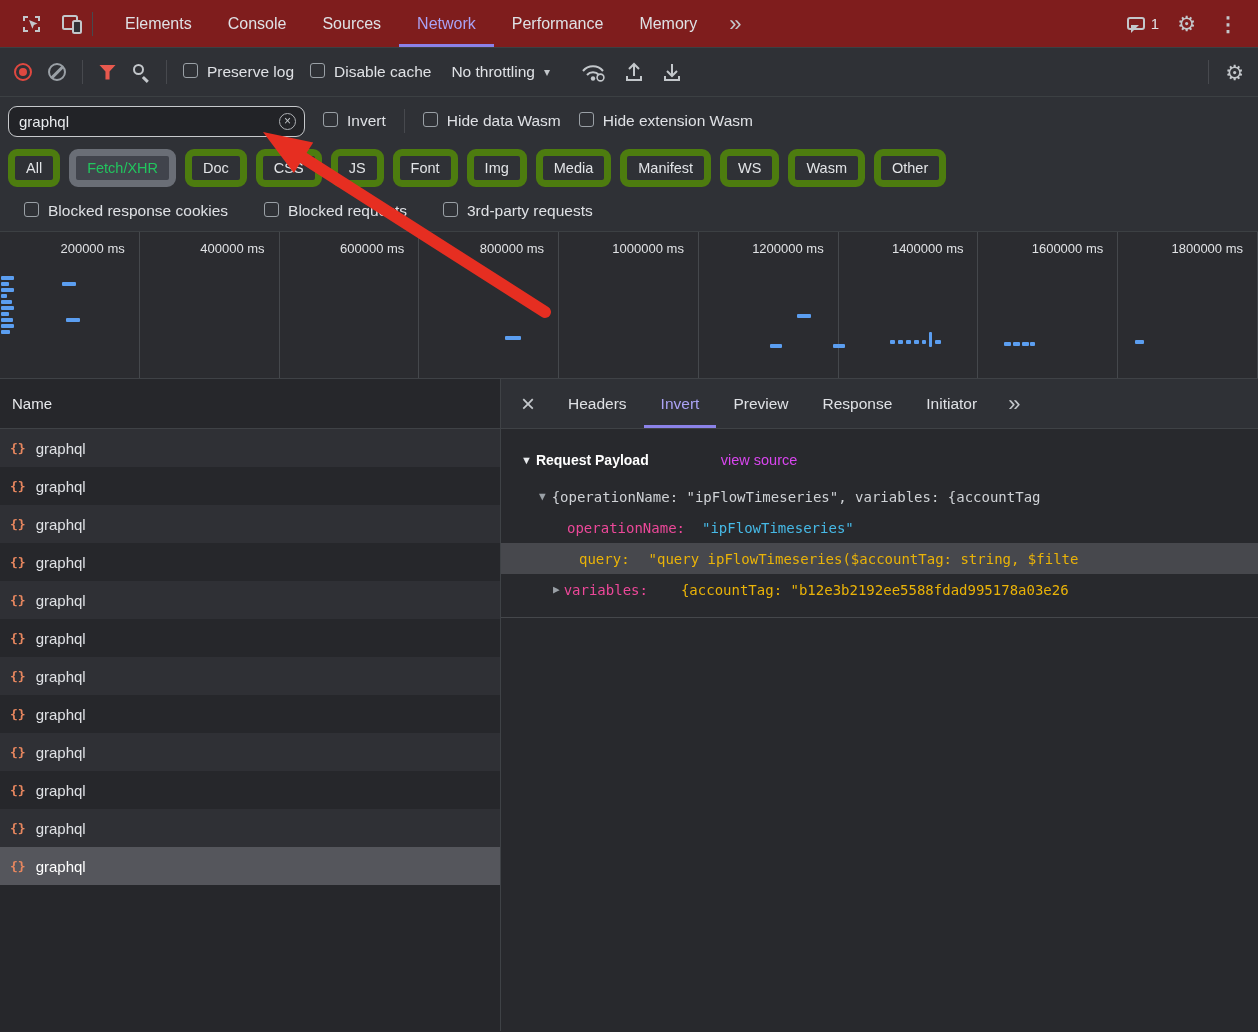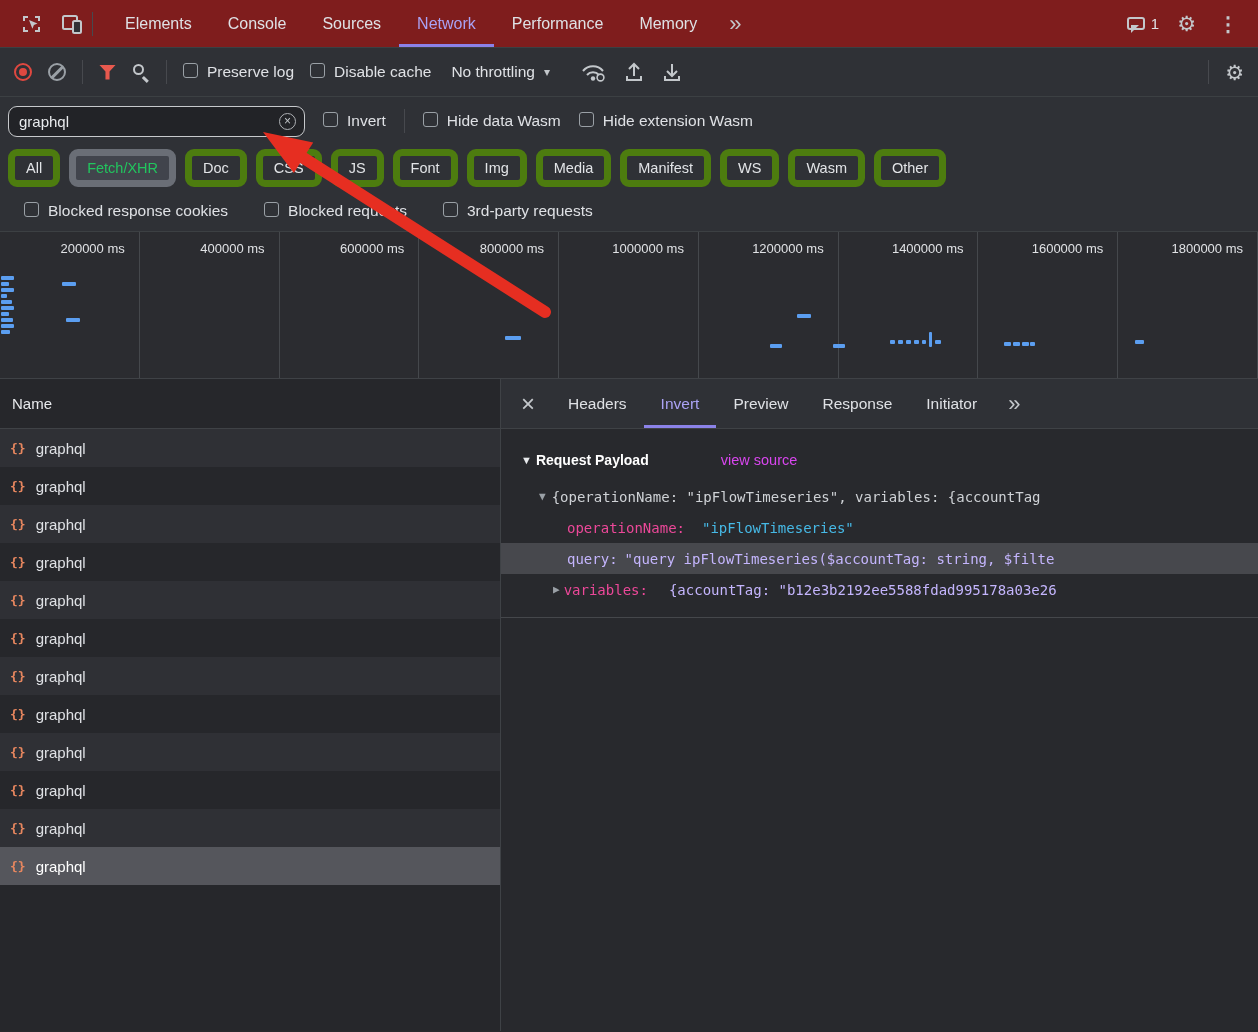--- a/index.html
+++ b/index.html
@@ -100,21 +100,21 @@
   .ptitle { font-size:14px; font-weight:bold; color:#ffffff; }
   .viewsource { margin-left:72px; font-size:14.5px; color:#d946ef; cursor:pointer; }
   .tree { margin-top:4px; font-family:"DejaVu Sans Mono", monospace; font-size:14px; }
   .trow { height:31px; display:flex; align-items:center; white-space:nowrap; overflow:hidden; }
   .trow.root { padding-left:38px; gap:6px; }
   .trow.kv { padding-left:66px; }
   .trow.withtri { padding-left:52px; gap:4px; }
   .trow.selectedrow { background:#47484d; }
   .key { color:#ec4899; margin-right:17px; }
   .str { color:#46b9e6; }
-  .plain { color:#c4b5fd; }
+  .plain { color:#eab308;margin-left:12px; }
   .dim { color:#cfd2d6; }
   .hsep { border-bottom:1px solid #45474b; margin-top:12px; }
 
   
   .arrowlayer { position:absolute; left:0; top:0; pointer-events:none; z-index:50; }
 </style>
 </head>
 <body>
 
 <div class="dt">

